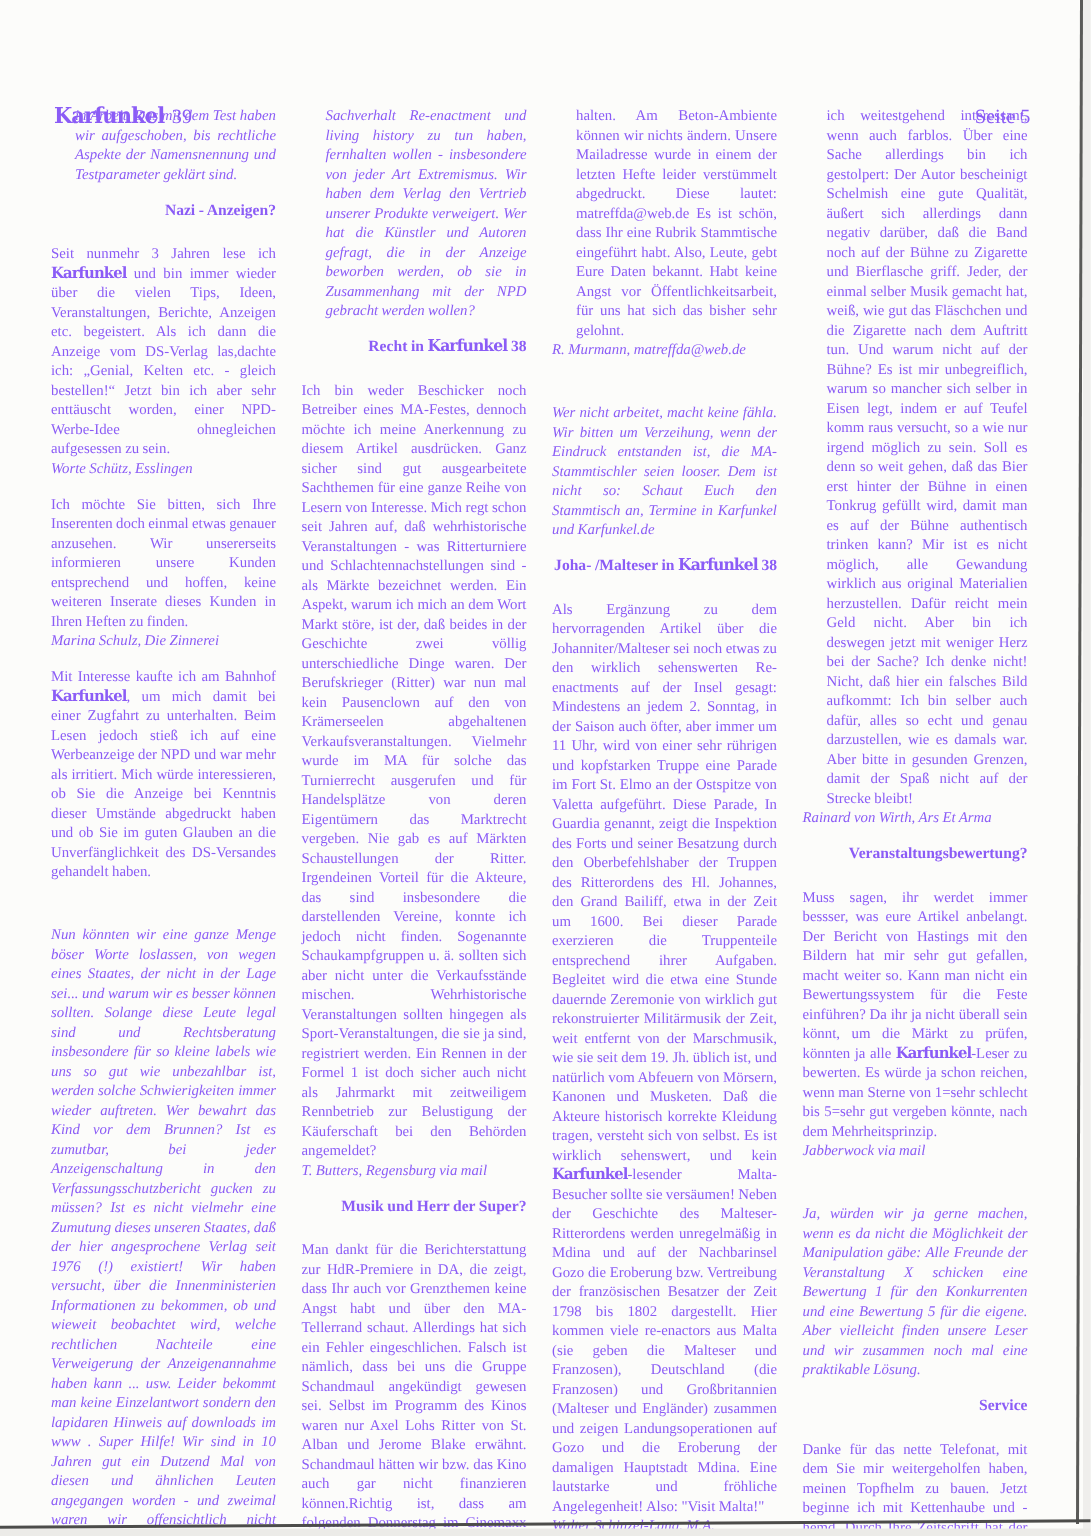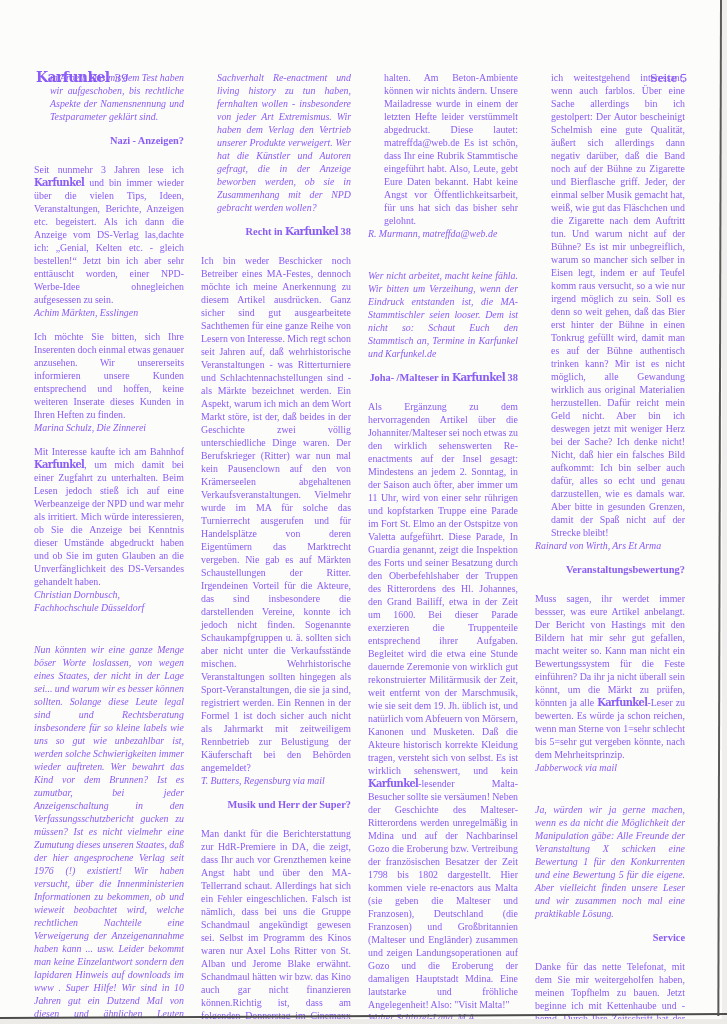--- a/index.html
+++ b/index.html
@@ -64,25 +64,24 @@
       <span class="bl">Karfunkel</span><span class="issue">39</span>
     </div>
     <div class="pageno">Seite 5</div>
   </div>
 
   <div class="content">
     <div class="col">
         <div class="blk reply"><span>in Arbeit. Das mit dem Test haben wir aufgeschoben, bis rechtliche Aspekte der Namensnennung und Testparameter geklärt sind.</span></div>
         <div class="blk head"><span>Nazi - Anzeigen?</span></div>
         <div class="blk para"><span>Seit nunmehr 3 Jahren lese ich </span><span class="bl">Karfunkel</span><span> und bin immer wieder über die vielen Tips, Ideen, Veranstaltungen, Berichte, Anzeigen etc. begeistert. Als ich dann die Anzeige vom DS-Verlag las,dachte ich: „Genial, Kelten etc. - gleich bestellen!“ Jetzt bin ich aber sehr enttäuscht worden, einer NPD-Werbe-Idee ohnegleichen aufgesessen zu sein.</span></div>
-        <div class="blk sig"><span>Achim Märkten, Esslingen</span></div>
+        <div class="blk sig"><span>Worte Schütz, Esslingen</span></div>
         <div class="blk para"><span>Ich möchte Sie bitten, sich Ihre Inserenten doch einmal etwas genauer anzusehen. Wir unsererseits informieren unsere Kunden entsprechend und hoffen, keine weiteren Inserate dieses Kunden in Ihren Heften zu finden.</span></div>
         <div class="blk sig"><span>Marina Schulz, Die Zinnerei</span></div>
         <div class="blk para"><span>Mit Interesse kaufte ich am Bahnhof </span><span class="bl">Karfunkel</span><span>, um mich damit bei einer Zugfahrt zu unterhalten. Beim Lesen jedoch stieß ich auf eine Werbeanzeige der NPD und war mehr als irritiert. Mich würde interessieren, ob Sie die Anzeige bei Kenntnis dieser Umstände abgedruckt haben und ob Sie im guten Glauben an die Unverfänglichkeit des DS-Versandes gehandelt haben.</span></div>
-        <div class="blk sig"><span>Christian Dornbusch, Fachhochschule Düsseldorf</span></div>
         <div class="blk reply"><span>Nun könnten wir eine ganze Menge böser Worte loslassen, von wegen eines Staates, der nicht in der Lage sei... und warum wir es besser können sollten. Solange diese Leute legal sind und Rechtsberatung insbesondere für so kleine labels wie uns so gut wie unbezahlbar ist, werden solche Schwierigkeiten immer wieder auftreten. Wer bewahrt das Kind vor dem Brunnen? Ist es zumutbar, bei jeder Anzeigenschaltung in den Verfassungsschutzbericht gucken zu müssen? Ist es nicht vielmehr eine Zumutung dieses unseren Staates, daß der hier angesprochene Verlag seit 1976 (!) existiert! Wir haben versucht, über die Innenministerien Informationen zu bekommen, ob und wieweit beobachtet wird, welche rechtlichen Nachteile eine Verweigerung der Anzeigenannahme haben kann ... usw. Leider bekommt man keine Einzelantwort sondern den lapidaren Hinweis auf downloads im www . Super Hilfe! Wir sind in 10 Jahren gut ein Dutzend Mal von diesen und ähnlichen Leuten angegangen worden - und zweimal waren wir offensichtlich nicht vorsichtig genug. Schließlich sind jetzt alle etwas aufmerksamer. Wir scheuen uns nicht, das Thema hier breiter zu treten, als wir müßten. Allein damit sollte klar sein, daß wir uns von jeder Art der Politisierung, die nicht unmittelbar mit dem</span></div>
       </div>
     <div class="col">
         <div class="blk reply"><span>Sachverhalt Re-enactment und living history zu tun haben, fernhalten wollen - insbesondere von jeder Art Extremismus. Wir haben dem Verlag den Vertrieb unserer Produkte verweigert. Wer hat die Künstler und Autoren gefragt, die in der Anzeige beworben werden, ob sie in Zusammenhang mit der NPD gebracht werden wollen?</span></div>
         <div class="blk head"><span>Recht in </span><span class="bl">Karfunkel</span><span> 38</span></div>
         <div class="blk para"><span>Ich bin weder Beschicker noch Betreiber eines MA-Festes, dennoch möchte ich meine Anerkennung zu diesem Artikel ausdrücken. Ganz sicher sind gut ausgearbeitete Sachthemen für eine ganze Reihe von Lesern von Interesse. Mich regt schon seit Jahren auf, daß wehrhistorische Veranstaltungen - was Ritterturniere und Schlachtennachstellungen sind - als Märkte bezeichnet werden. Ein Aspekt, warum ich mich an dem Wort Markt störe, ist der, daß beides in der Geschichte zwei völlig unterschiedliche Dinge waren. Der Berufskrieger (Ritter) war nun mal kein Pausenclown auf den von Krämerseelen abgehaltenen Verkaufsveranstaltungen. Vielmehr wurde im MA für solche das Turnierrecht ausgerufen und für Handelsplätze von deren Eigentümern das Marktrecht vergeben. Nie gab es auf Märkten Schaustellungen der Ritter. Irgendeinen Vorteil für die Akteure, das sind insbesondere die darstellenden Vereine, konnte ich jedoch nicht finden. Sogenannte Schaukampfgruppen u. ä. sollten sich aber nicht unter die Verkaufsstände mischen. Wehrhistorische Veranstaltungen sollten hingegen als Sport-Veranstaltungen, die sie ja sind, registriert werden. Ein Rennen in der Formel 1 ist doch sicher auch nicht als Jahrmarkt mit zeitweiligem Rennbetrieb zur Belustigung der Käuferschaft bei den Behörden angemeldet?</span></div>
         <div class="blk sig"><span>T. Butters, Regensburg via mail</span></div>
         <div class="blk head"><span>Musik und Herr der Super?</span></div>
         <div class="blk para"><span>Man dankt für die Berichterstattung zur HdR-Premiere in DA, die zeigt, dass Ihr auch vor Grenzthemen keine Angst habt und über den MA-Tellerrand schaut. Allerdings hat sich ein Fehler eingeschlichen. Falsch ist nämlich, dass bei uns die Gruppe Schandmaul angekündigt gewesen sei. Selbst im Programm des Kinos waren nur Axel Lohs Ritter von St. Alban und Jerome Blake erwähnt. Schandmaul hätten wir bzw. das Kino auch gar nicht finanzieren können.Richtig ist, dass am folgenden Donnerstag im Cinemaxx OF die Gruppe Schelmisch aufgetreten ist. Ich finde es ungünstig, dass wir durch diesen Fehler so dargestellt wurden, als hätten wir etwas versprochen und nicht ge-</span></div>
       </div>

